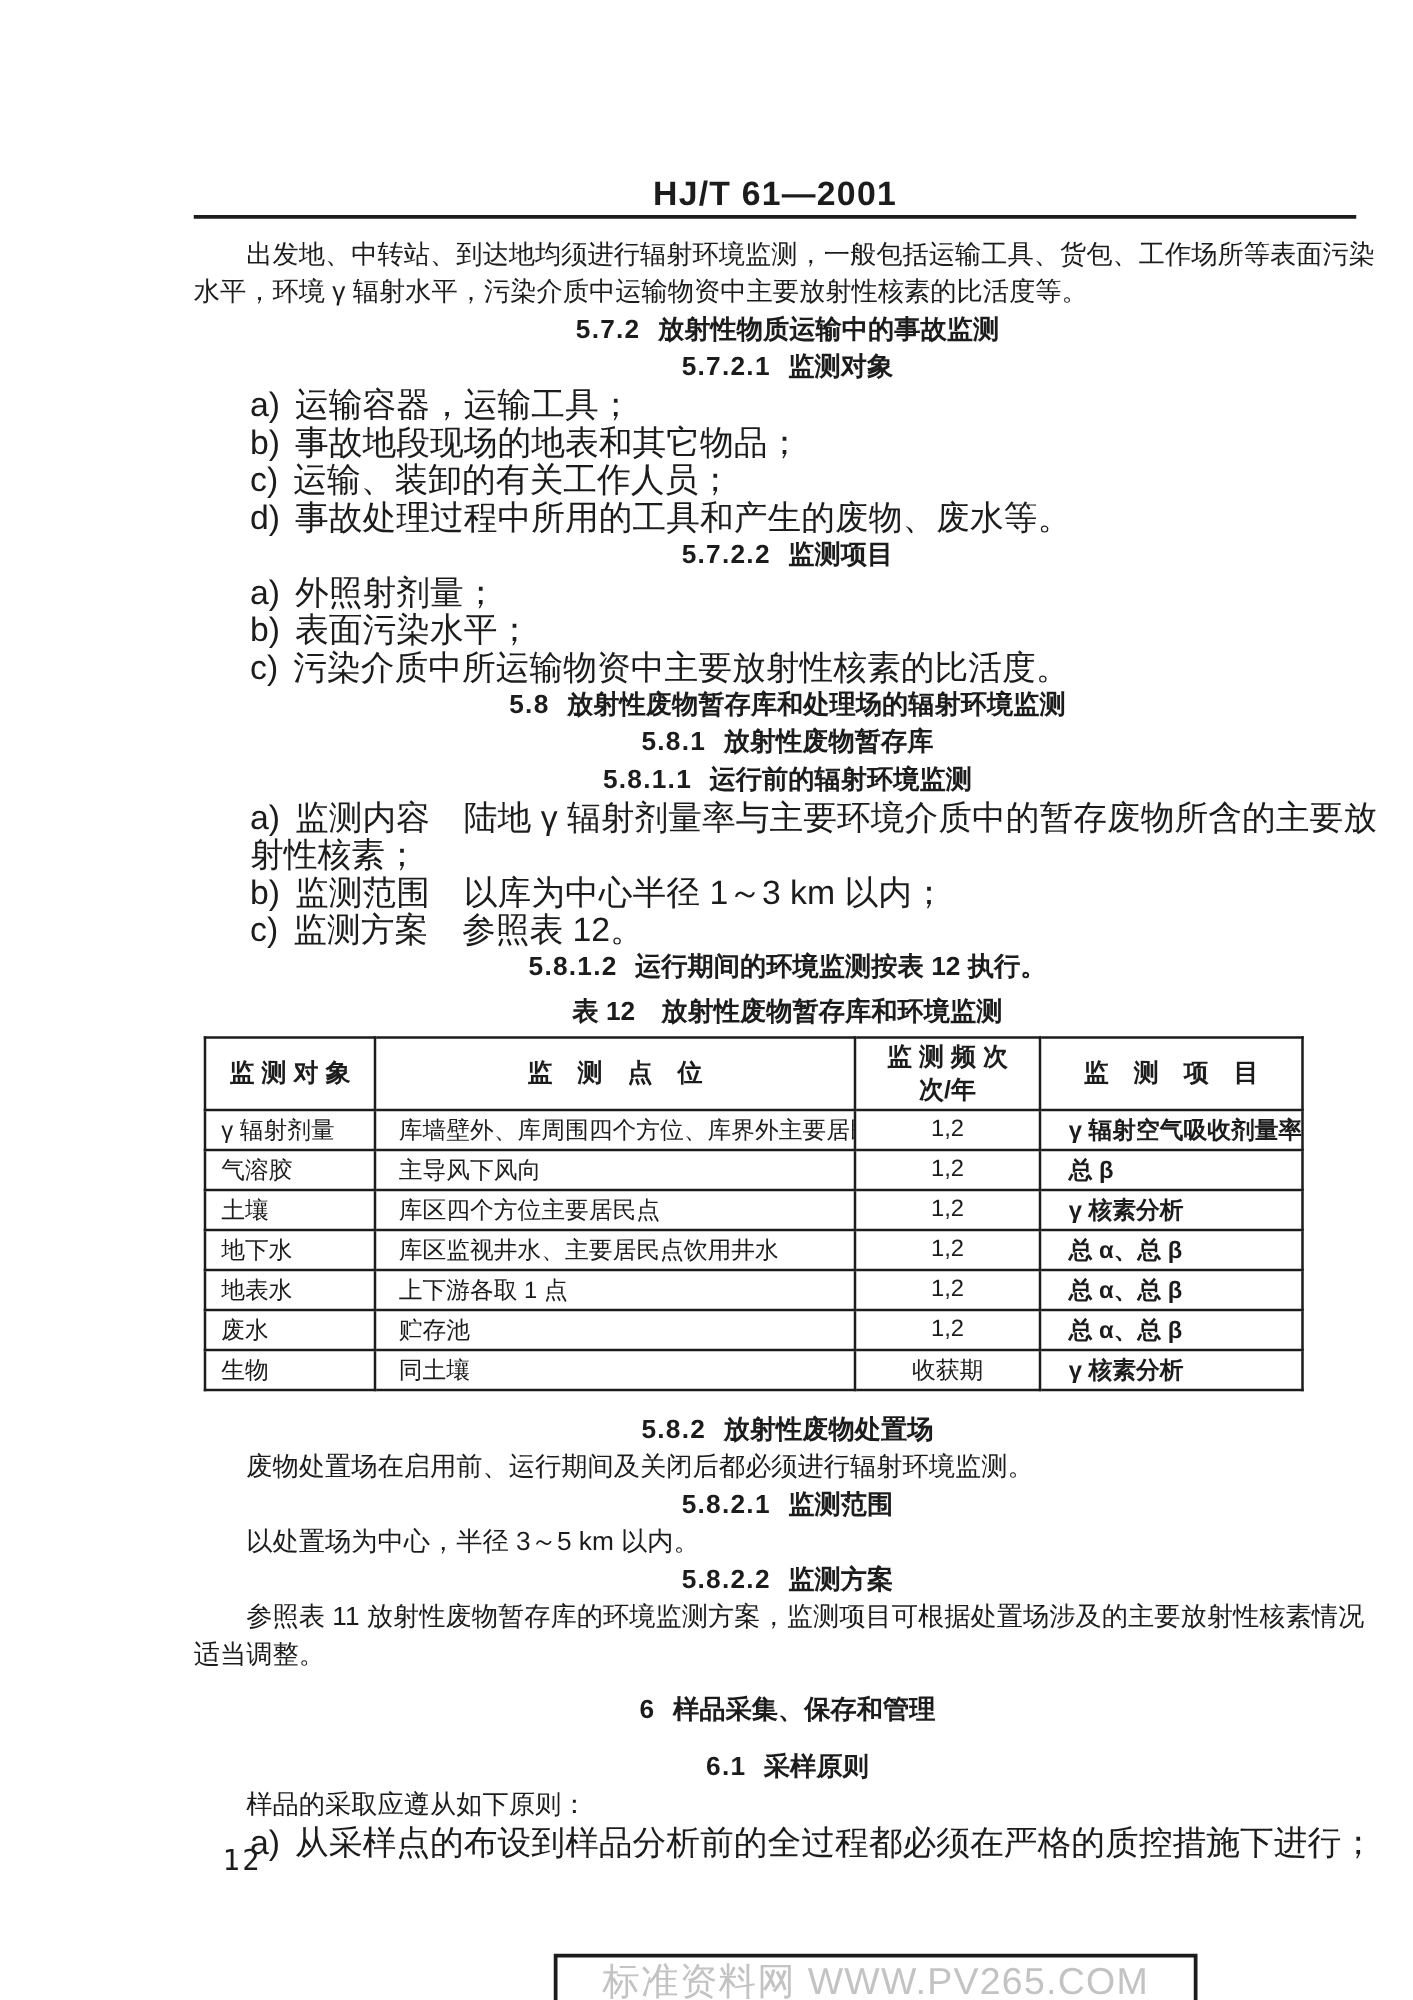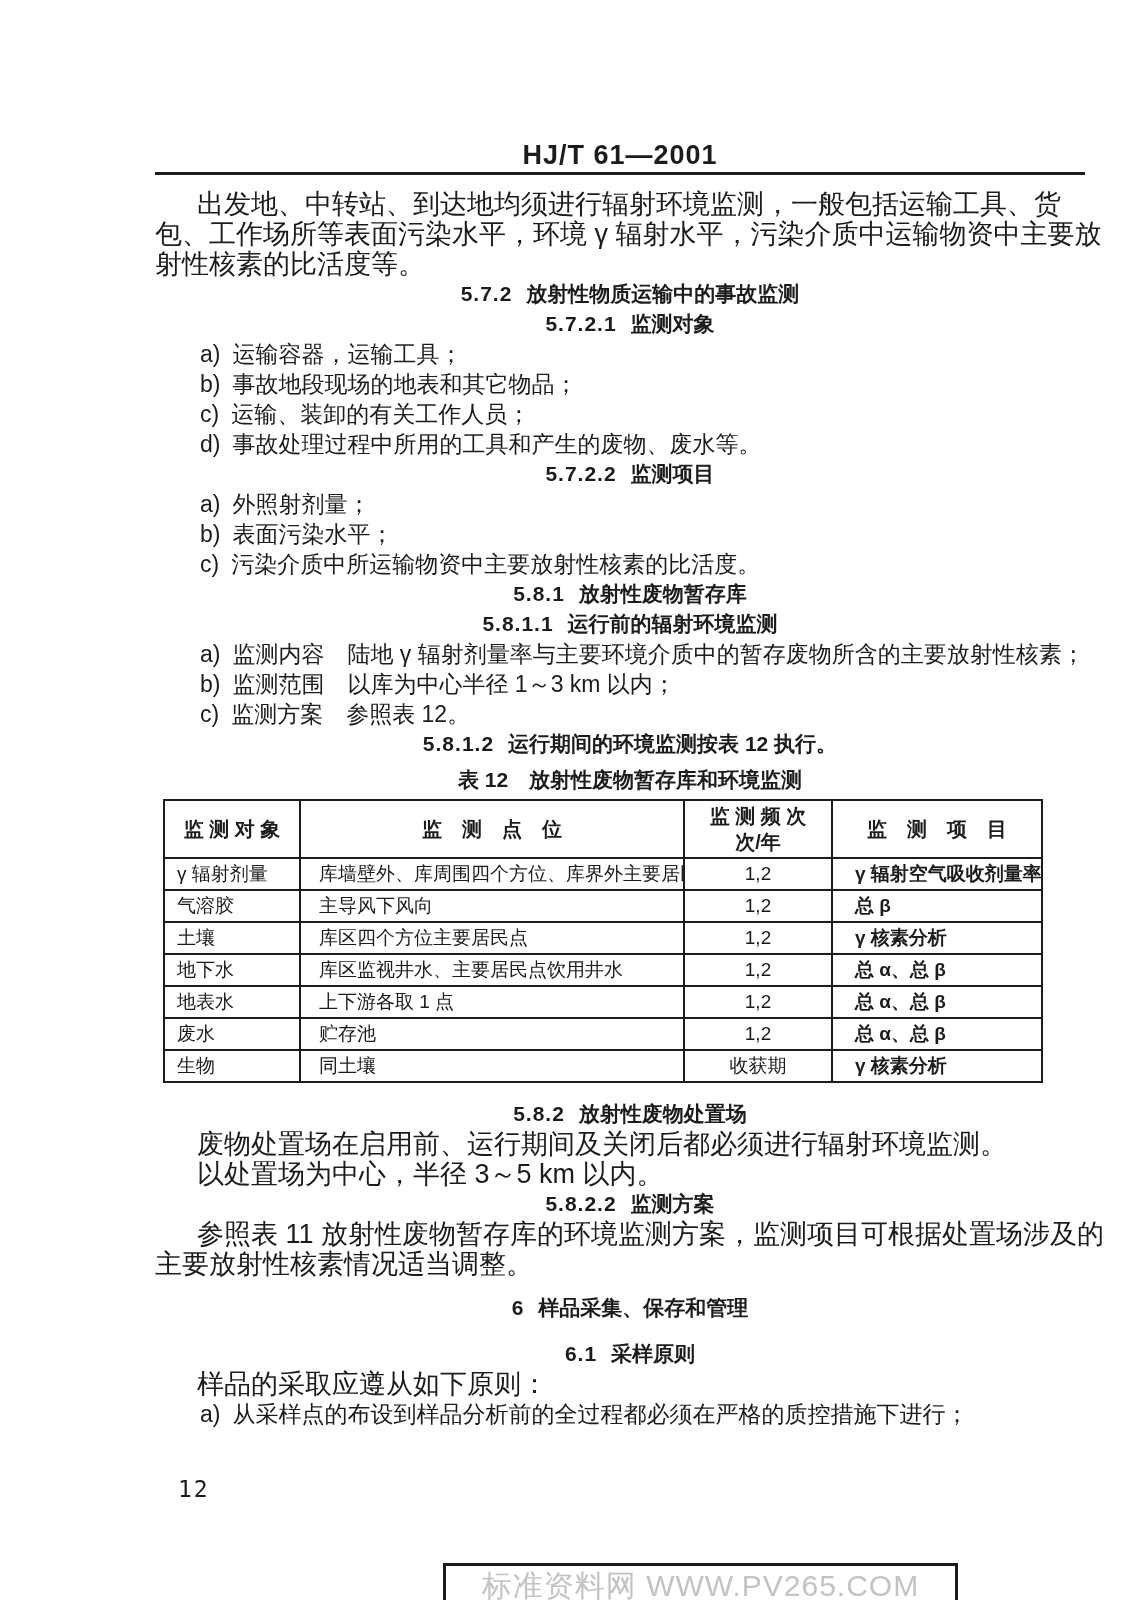--- a/index.html
+++ b/index.html
@@ -16,28 +16,28 @@
   .content { padding:138px 25px 0 155px; }
 
   .doc-header {
     text-align:center;
     border-bottom:3px solid #1c1c1c;
     height:37px; line-height:34px;
     margin-right:20px;
   }
   .doc-num { font-size:27px; font-weight:bold; letter-spacing:1px; }
 
-  .para { font-size:27px; line-height:30px; }
+  .para { font-size:21px; line-height:30px; }
   .indent { text-indent:42px; }
   .intro { margin-top:14px; }
 
   .heading { font-size:21px; line-height:30px; font-weight:bold;text-align:center; }
   .hnum { margin-right:14px; letter-spacing:1px; }
 
-  .li { font-size:23px; line-height:30px; padding-left:45px; }
+  .li { font-size:27px; line-height:30px; padding-left:45px; }
   .lm { margin-right:12px; }
 
   .tbl-title { margin-top:6px; text-align:center; font-weight:bold; font-size:21px; line-height:30px; }
 
   table.t12 {
     border-collapse:collapse;
     table-layout:fixed;
     margin:4px 0 0 8px;
     width:878px;
     font-size:19px;
@@ -111,20 +111,23 @@
       <span class="lm">a)</span><span>外照射剂量；</span>
     </div>
     <div class="li">
       <span class="lm">b)</span><span>表面污染水平；</span>
     </div>
     <div class="li">
       <span class="lm">c)</span><span>污染介质中所运输物资中主要放射性核素的比活度。</span>
     </div>
 
     <div class="heading">
+      <span class="hnum">5.8</span><span>放射性废物暂存库和处理场的辐射环境监测</span>
+    </div>
+    <div class="heading">
       <span class="hnum">5.8.1</span><span>放射性废物暂存库</span>
     </div>
     <div class="heading">
       <span class="hnum">5.8.1.1</span><span>运行前的辐射环境监测</span>
     </div>
     <div class="li">
       <span class="lm">a)</span><span>监测内容　陆地 γ 辐射剂量率与主要环境介质中的暂存废物所含的主要放射性核素；</span>
     </div>
     <div class="li">
       <span class="lm">b)</span><span>监测范围　以库为中心半径 1～3 km 以内；</span>
@@ -200,20 +203,23 @@
           <td class="c4">γ 核素分析</td>
         </tr>
       </tbody>
     </table>
 
     <div class="heading mt16">
       <span class="hnum">5.8.2</span><span>放射性废物处置场</span>
     </div>
     <p class="para indent">废物处置场在启用前、运行期间及关闭后都必须进行辐射环境监测。</p>
 
+    <div class="heading">
+      <span class="hnum">5.8.2.1</span><span>监测范围</span>
+    </div>
     <p class="para indent">以处置场为中心，半径 3～5 km 以内。</p>
 
     <div class="heading">
       <span class="hnum">5.8.2.2</span><span>监测方案</span>
     </div>
     <p class="para indent">参照表 11 放射性废物暂存库的环境监测方案，监测项目可根据处置场涉及的主要放射性核素情况适当调整。</p>
 
     <div class="heading mt14">
       <span class="hnum">6</span><span>样品采集、保存和管理</span>
     </div>

